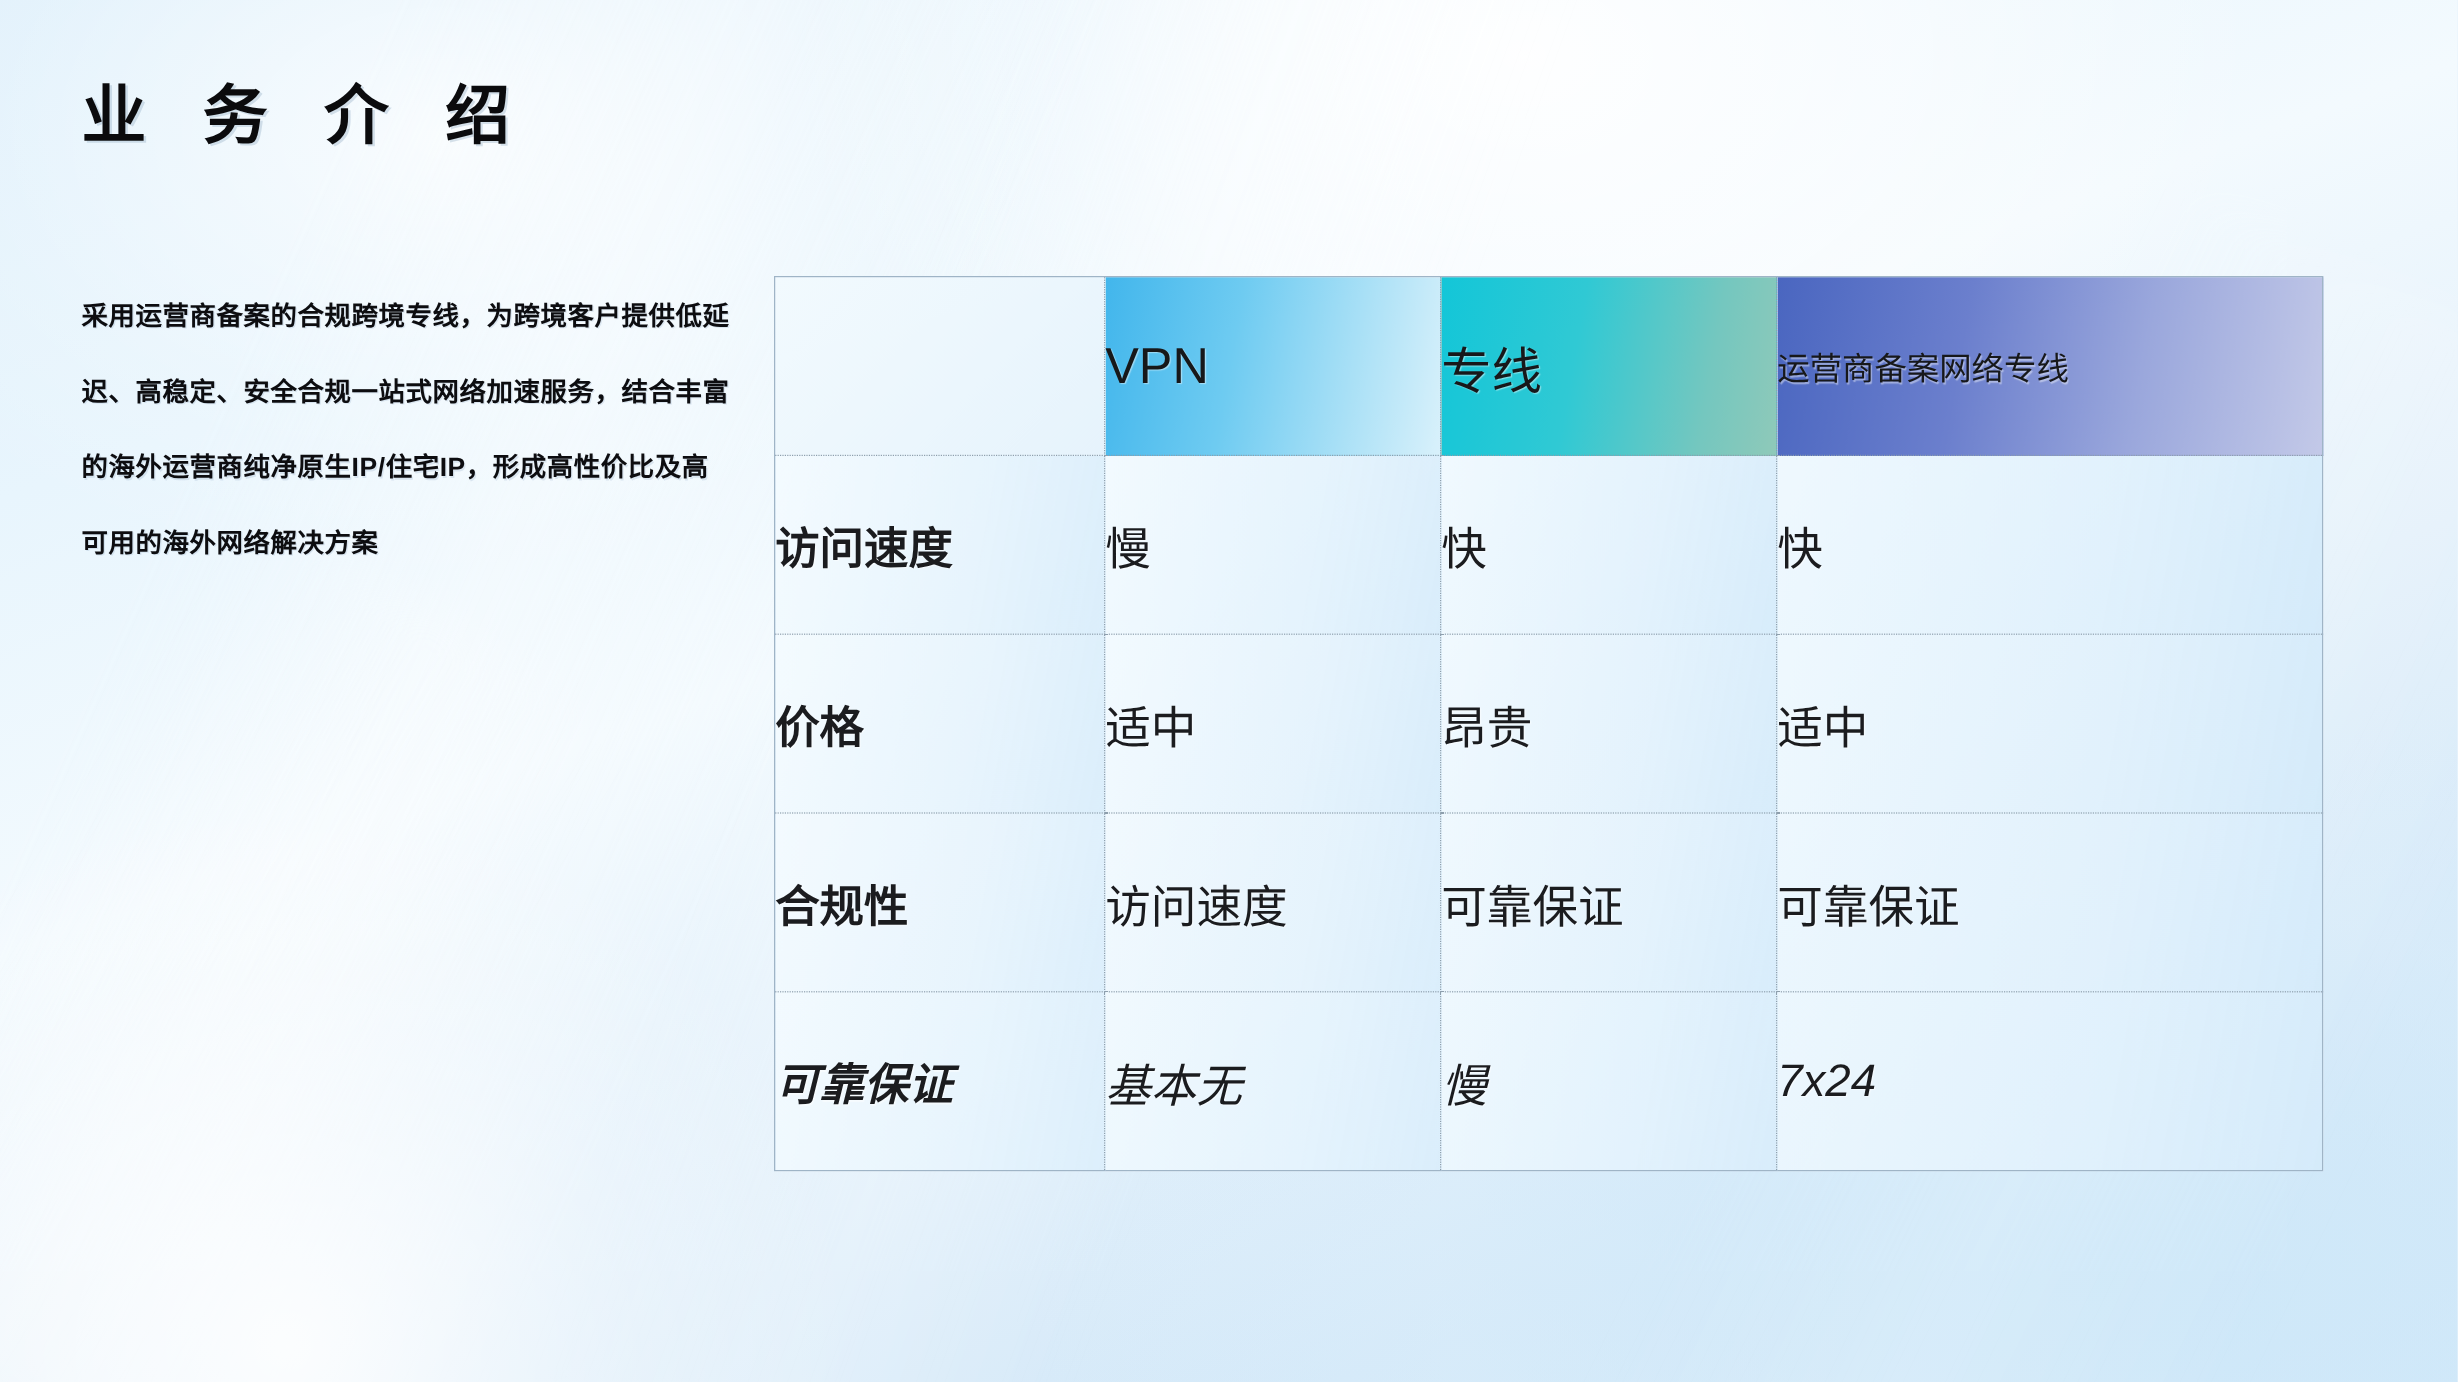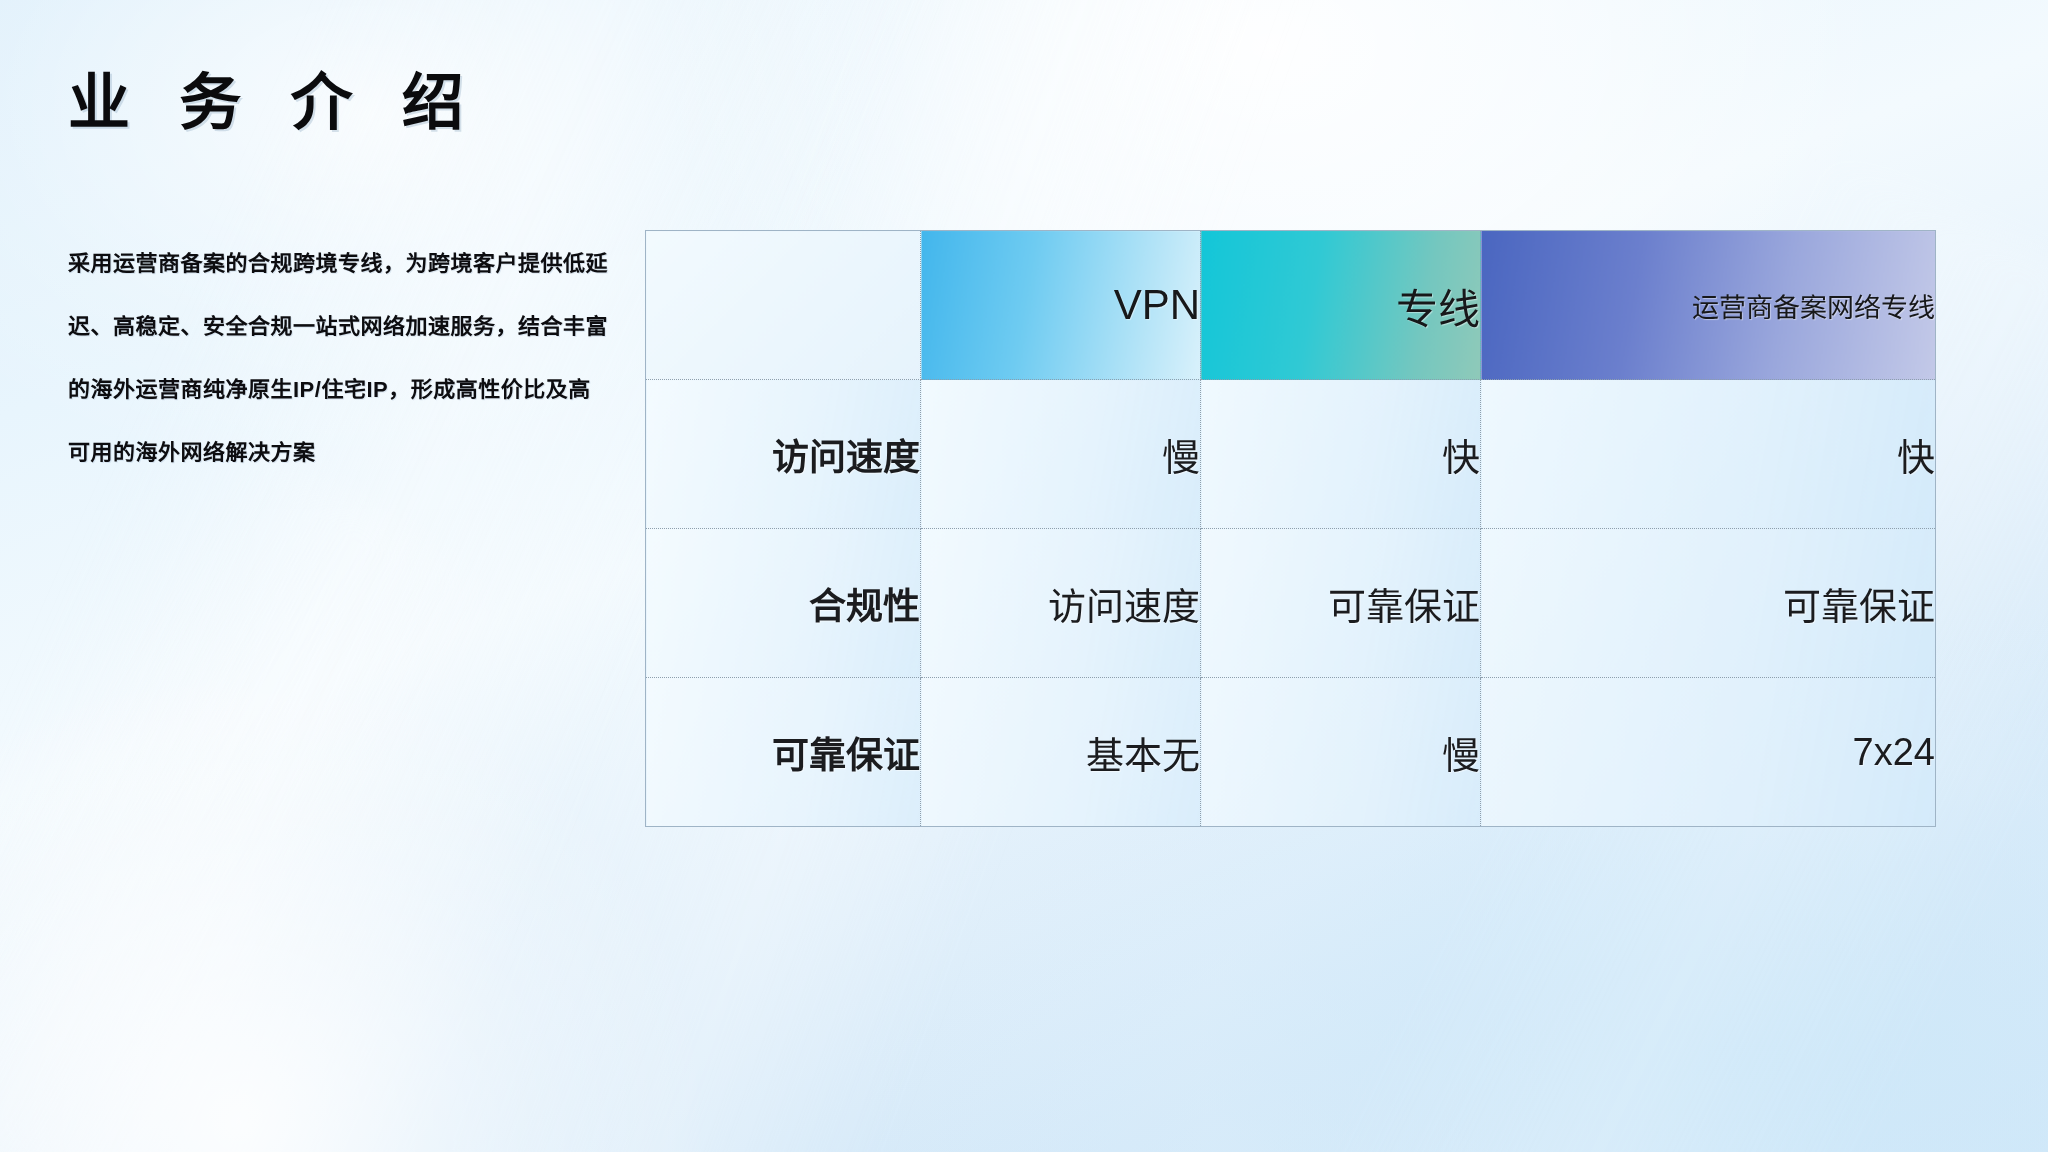--- a/index.html
+++ b/index.html
@@ -44,21 +44,21 @@
     left: -260px; bottom: -420px;
     width: 1000px; height: 900px;
     background: radial-gradient(circle at 50% 50%, rgba(255,255,255,0.85) 0%, rgba(255,255,255,0.25) 45%, rgba(255,255,255,0) 70%);
     pointer-events: none;
   }
 
   .title {
     position: absolute;
     left: 68px;
     top: 52px;
-    font-size: 62px;
+    font-size: 54px;
     font-weight: 700;
     letter-spacing: 16px;
     color: #0b0b0d;
     text-shadow: 2px 2px 0 rgba(120,150,180,0.28);
     white-space: nowrap;
   }
 
   .lead {
     position: absolute;
     left: 68px;
@@ -78,21 +78,21 @@
     left: 645px;
     top: 230px;
     width: 1290px;
     border-collapse: collapse;
     table-layout: fixed;
     border: 1px solid #9fb4c6;
     background: linear-gradient(135deg, rgba(247,252,255,0.92) 0%, rgba(231,244,253,0.92) 55%, rgba(216,236,251,0.92) 100%);
   }
   .compare-table td, .compare-table th {
     border: 1px dotted #8e9fad;
-    text-align: right;
+    text-align: left;
     vertical-align: middle;
     padding: 0;
     font-weight: 400;
   }
 
   col.c-label { width: 275px; }
   col.c-vpn   { width: 280px; }
   col.c-line  { width: 280px; }
   col.c-op    { width: 455px; }
 
@@ -166,20 +166,26 @@
       </tr>
     </thead>
     <tbody>
       <tr>
         <td class="rowlabel">访问速度</td>
         <td>慢</td>
         <td>快</td>
         <td>快</td>
       </tr>
       <tr>
+        <td class="rowlabel">价格</td>
+        <td>适中</td>
+        <td>昂贵</td>
+        <td>适中</td>
+      </tr>
+      <tr>
         <td class="rowlabel">合规性</td>
         <td>访问速度</td>
         <td>可靠保证</td>
         <td>可靠保证</td>
       </tr>
       <tr>
         <td class="rowlabel">可靠保证</td>
         <td>基本无</td>
         <td>慢</td>
         <td>7x24</td>

